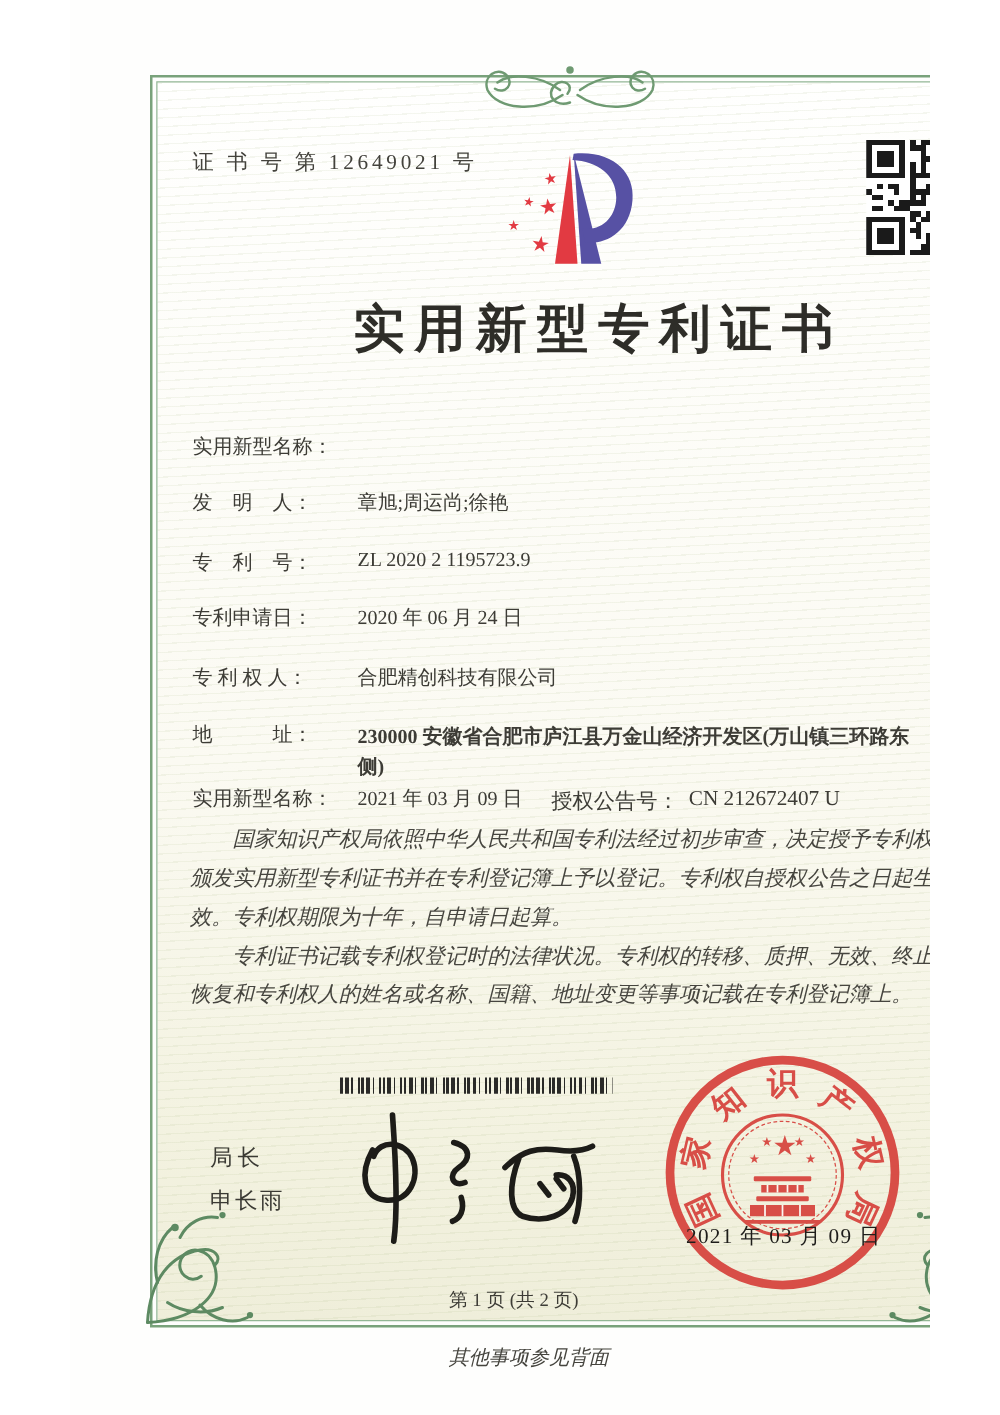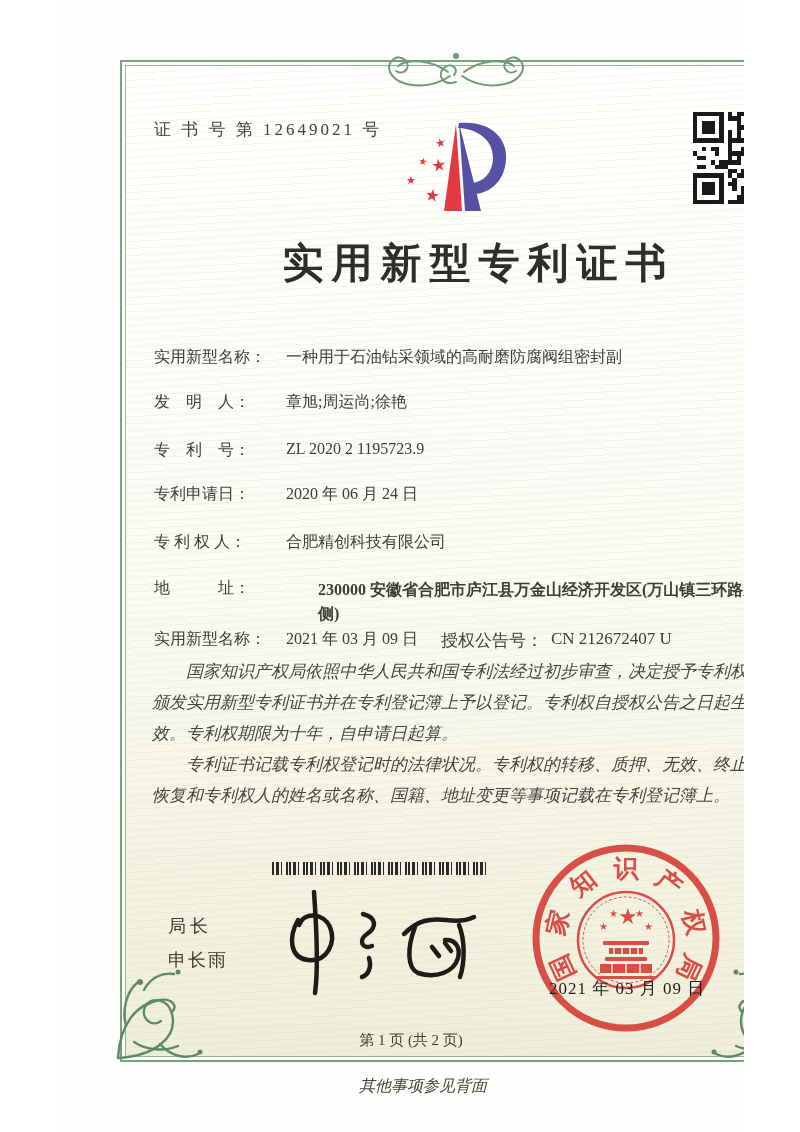--- a/index.html
+++ b/index.html
@@ -255,39 +255,38 @@
       <rect x="17" y="20" width="1" height="1" fill="#1a1a1a"></rect>
       <rect x="18" y="20" width="1" height="1" fill="#1a1a1a"></rect>
       <rect x="19" y="20" width="1" height="1" fill="#1a1a1a"></rect>
       <rect x="20" y="20" width="1" height="1" fill="#1a1a1a"></rect>
     </svg>
 
   <div class="abs title">实用新型专利证书</div>
 
   <div class="frow" style="top:347px;">
     <span class="flabel">实用新型名称：</span>
-    <span class="fvalue">一种用于石油钻采领域的高耐磨防腐阀组密封副</span>
   </div>
   <div class="frow" style="top:392px;">
     <span class="flabel">发　明　人：</span>
     <span class="fvalue">章旭;周运尚;徐艳</span>
   </div>
   <div class="frow" style="top:440px;">
     <span class="flabel">专　利　号：</span>
     <span class="fvalue">ZL 2020 2 1195723.9</span>
   </div>
   <div class="frow" style="top:484px;">
     <span class="flabel">专利申请日：</span>
     <span class="fvalue">2020 年 06 月 24 日</span>
   </div>
   <div class="frow" style="top:532px;">
     <span class="flabel">专 利 权 人：</span>
     <span class="fvalue">合肥精创科技有限公司</span>
   </div>
-  <div class="frow" style="top:578px;gap:32px;">
+  <div class="frow" style="top:578px;">
     <span class="flabel">地　　　址：</span>
     <span class="fvalue addr-val">230000 安徽省合肥市庐江县万金山经济开发区(万山镇三环路东侧)</span>
   </div>
   <div class="frow" style="top:629px;">
     <span class="flabel">实用新型名称：</span>
     <span class="fvalue">2021 年 03 月 09 日</span>
   </div>
   <div class="grant-no-cell">
     <span class="flabel">授权公告号：</span>
     <span class="fvalue">CN 212672407 U</span>

